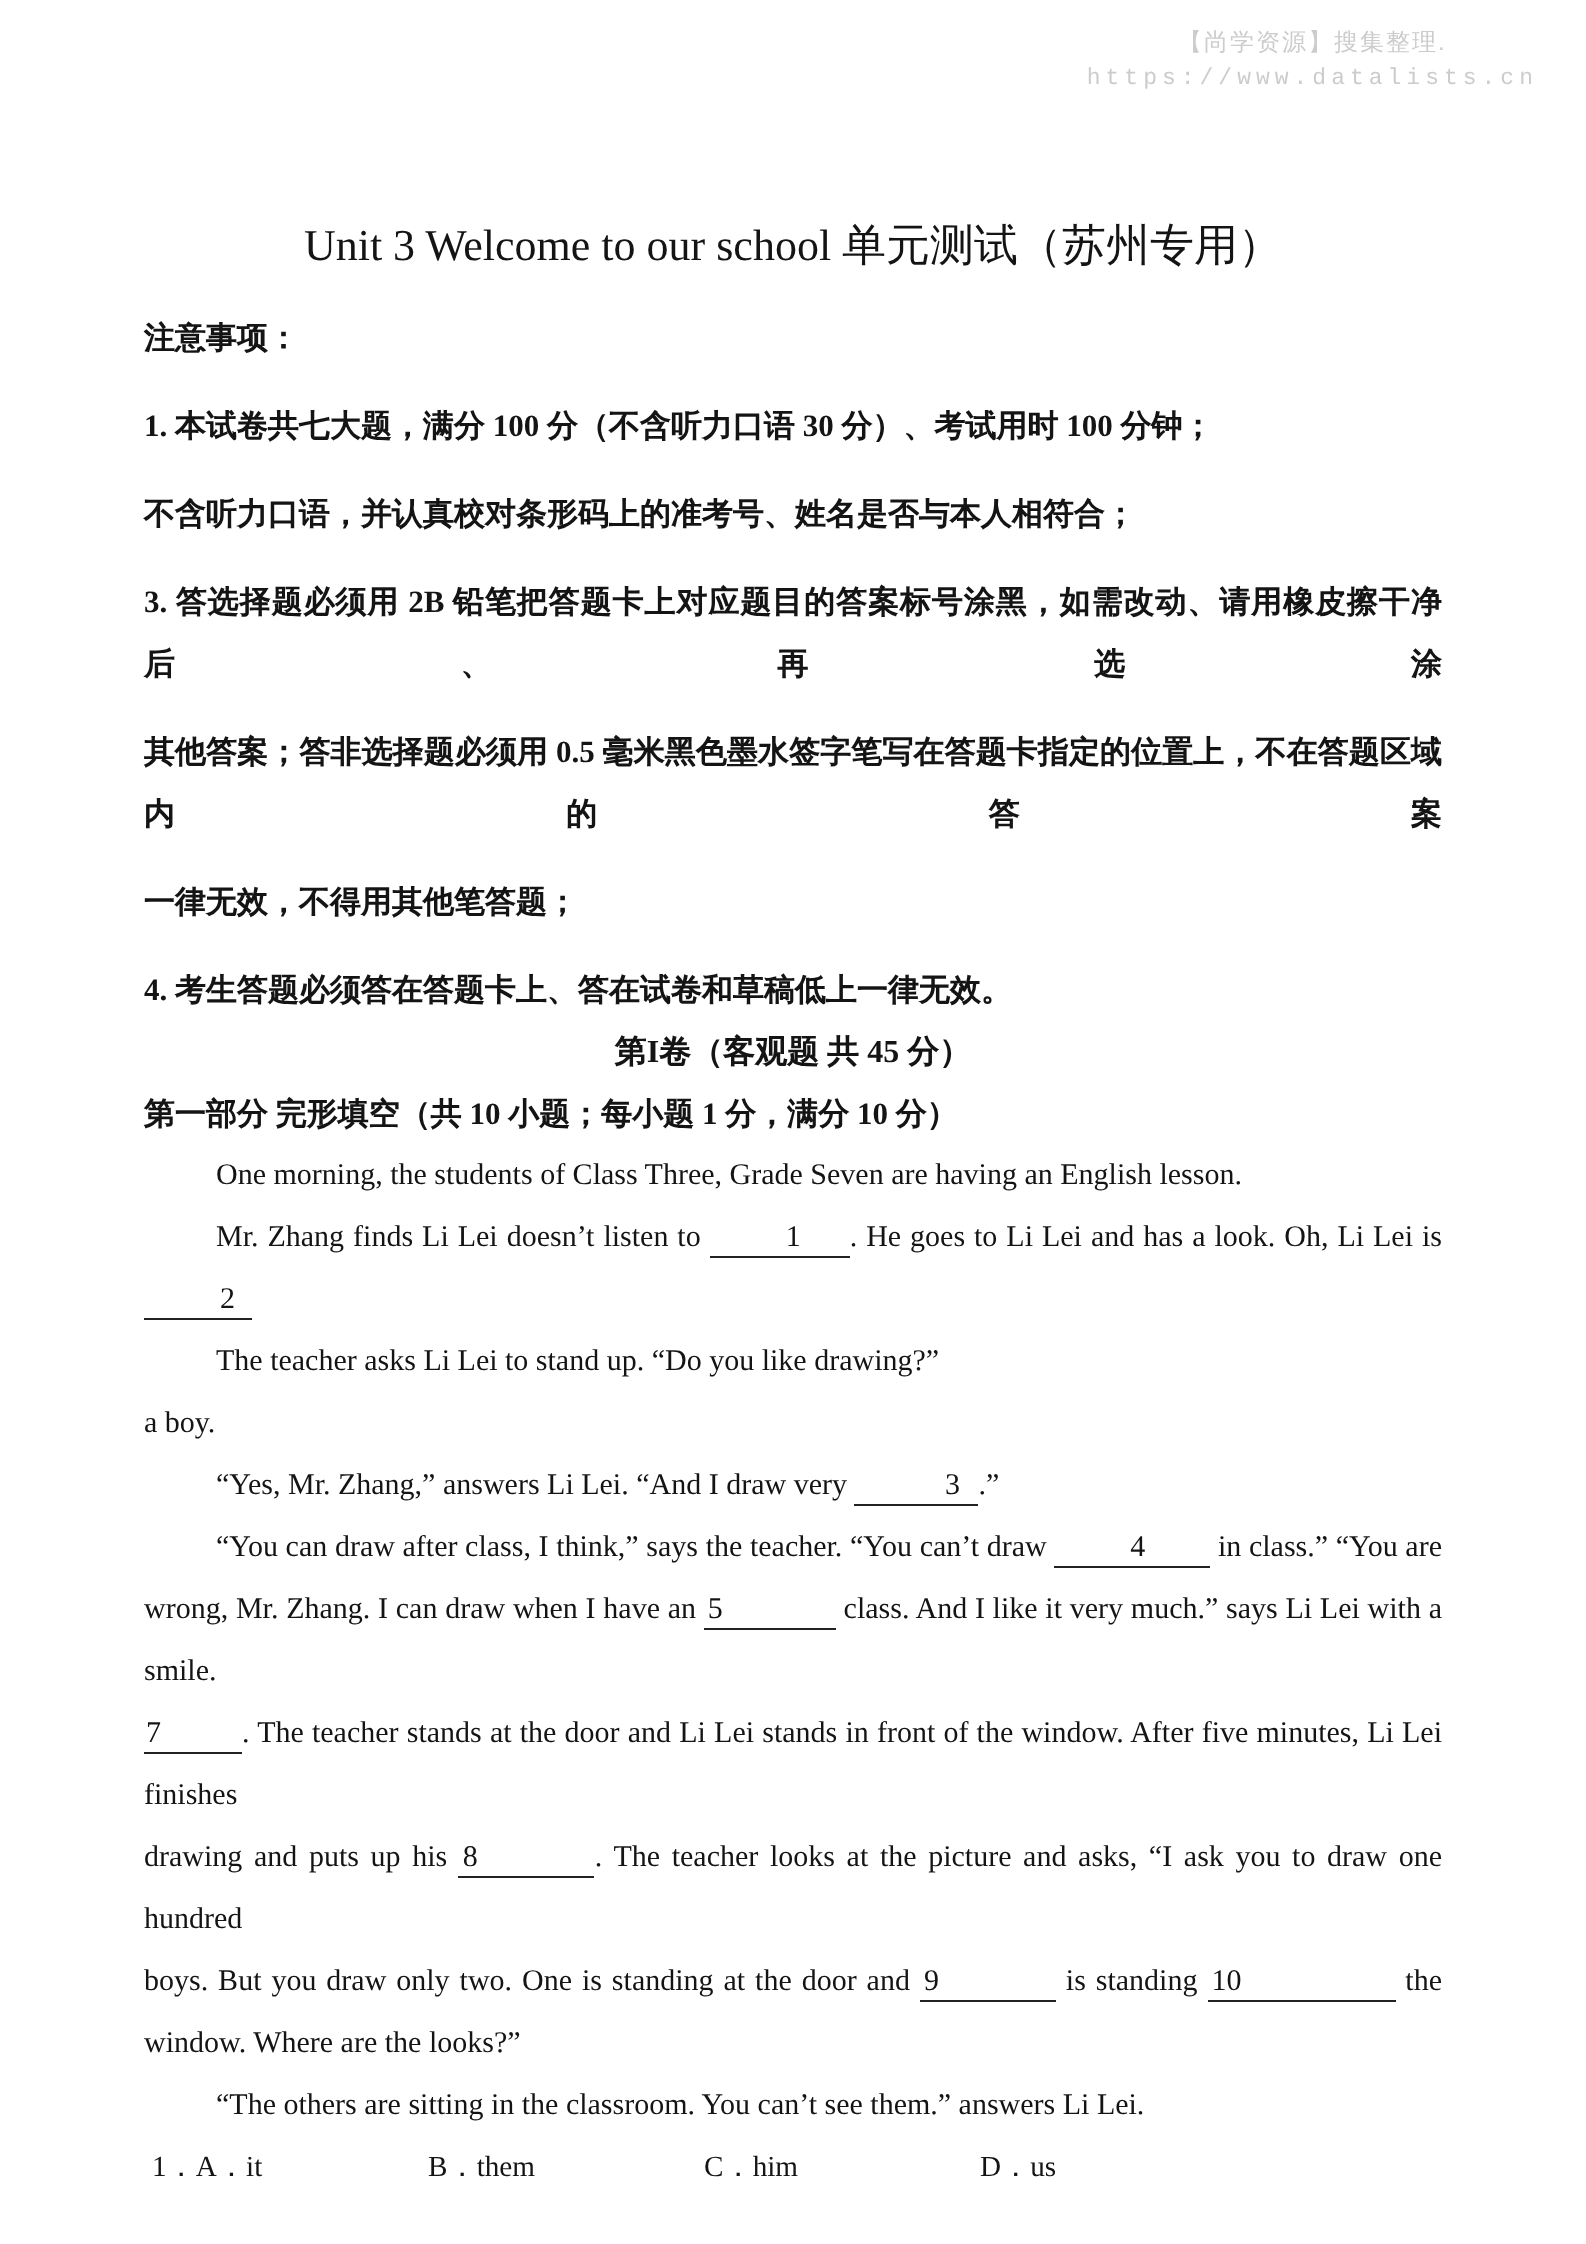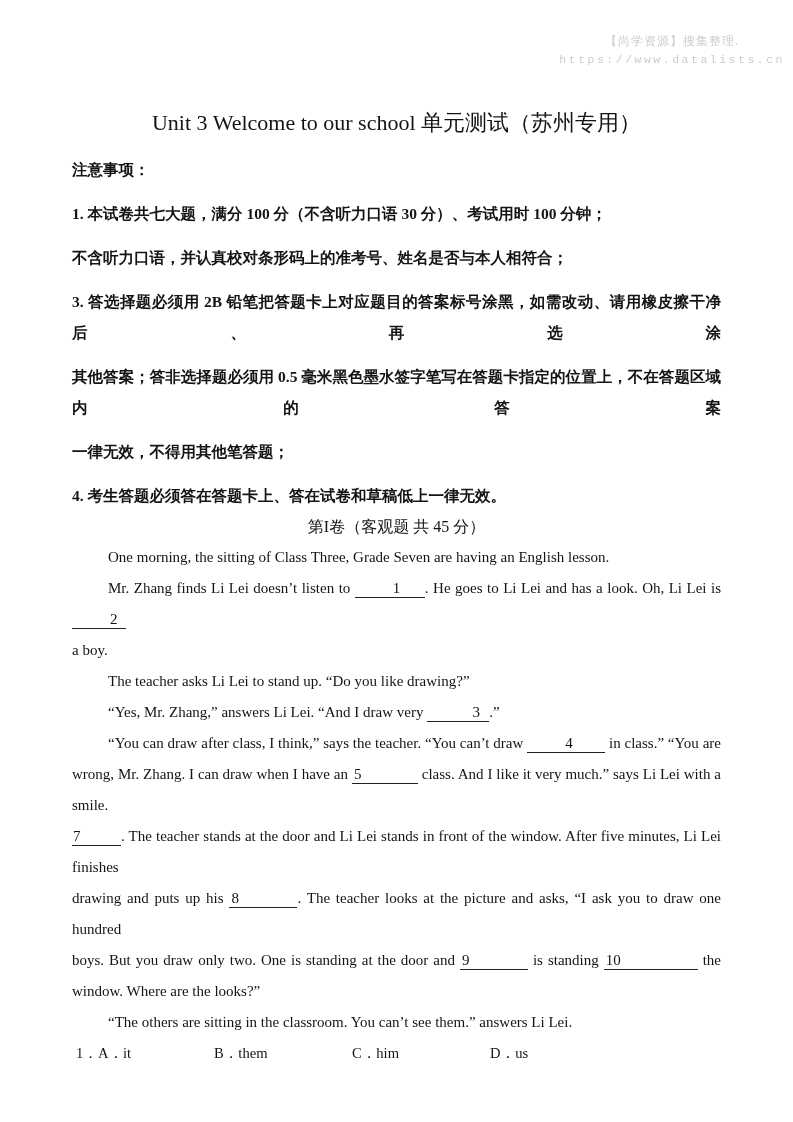--- a/index.html
+++ b/index.html
@@ -13,26 +13,25 @@
     margin:0 auto;
     background:#fff;
     box-sizing:border-box;
     padding:108px 72px 0 72px;
     font-family:"Liberation Serif", serif;
     color:var(--text);
     overflow:hidden;
   }
   .watermark{
     position:absolute;
-    top:12px;right:8px;
+    top:12px;right:24px;
     text-align:center;
     color:var(--wm);
     line-height:1.55;
     user-select:none;
-    margin-top:20px;
   }
   .wm-source{
     font-size:12px;
     letter-spacing:1px;
     font-family:"Liberation Sans", sans-serif;
   }
   .wm-url{
     font-size:11.5px;
     letter-spacing:2.5px;
     font-family:"Liberation Mono", monospace;
@@ -58,21 +57,21 @@
     font-size:15.5px;
     margin-top:13px;
   }
   .just{
     text-align:justify;
     text-align-last:justify;
   }
   .ind{ text-indent:36px; }
   .volume-heading{
     text-align:center;
-    font-weight:normal;
+    font-weight:bold;
     font-size:16px;
     line-height:31px;
   }
   .part-heading{
     font-weight:bold;
     font-size:15.5px;
     line-height:31px;
   }
   .blank{
     display:inline-block;
@@ -111,26 +110,27 @@
       <div class="line notice-line">1. 本试卷共七大题，满分 100 分（不含听力口语 30 分）、考试用时 100 分钟；</div>
       <div class="line notice-line">不含听力口语，并认真校对条形码上的准考号、姓名是否与本人相符合；</div>
       <div class="line notice-line just">3. 答选择题必须用 2B 铅笔把答题卡上对应题目的答案标号涂黑，如需改动、请用橡皮擦干净后、再选涂</div>
       <div class="line notice-line just">其他答案；答非选择题必须用 0.5 毫米黑色墨水签字笔写在答题卡指定的位置上，不在答题区域内的答案</div>
       <div class="line notice-line">一律无效，不得用其他笔答题；</div>
       <div class="line notice-line">4. 考生答题必须答在答题卡上、答在试卷和草稿低上一律无效。</div>
     </div>
 
   <div class="line volume-heading">第I卷（客观题 共 45 分）</div>
 
+  <div class="line part-heading">第一部分 完形填空（共 10 小题；每小题 1 分，满分 10 分）</div>
 
   <div id="passage">
-      <div class="line en ind">One morning, the sitting of Class Three, Grade Seven are having an English lesson.</div>
+      <div class="line en ind">One morning, the students of Class Three, Grade Seven are having an English lesson.</div>
       <div class="line en ind just">Mr. Zhang finds Li Lei doesn’t listen to <span class="blank" style="min-width: 66px;">1</span>. He goes to Li Lei and has a look. Oh, Li Lei is <span class="blank" style="min-width: 50px;">2</span></div>
+      <div class="line en ind">The teacher asks Li Lei to stand up. “Do you like drawing?”</div>
       <div class="line en">a boy.</div>
-      <div class="line en ind">The teacher asks Li Lei to stand up. “Do you like drawing?”</div>
       <div class="line en ind">“Yes, Mr. Zhang,” answers Li Lei. “And I draw very <span class="blank" style="min-width: 58px;">3</span>.”</div>
       <div class="line en ind just">“You can draw after class, I think,” says the teacher. “You can’t draw <span class="blank" style="min-width: 74px;">4</span> in class.” “You are</div>
       <div class="line en just">wrong, Mr. Zhang. I can draw when I have an <span class="blank" style="min-width: 62px;">5</span> class. And I like it very much.” says Li Lei with a</div>
       <div class="line en">smile.</div>
       <div class="line en just"><span class="blank left" style="min-width: 46px;">7</span>. The teacher stands at the door and Li Lei stands in front of the window. After five minutes, Li Lei finishes</div>
       <div class="line en just">drawing and puts up his <span class="blank" style="min-width: 64px;">8</span>. The teacher looks at the picture and asks, “I ask you to draw one hundred</div>
       <div class="line en just">boys. But you draw only two. One is standing at the door and <span class="blank" style="min-width: 64px;">9</span> is standing <span class="blank" style="min-width: 90px;">10</span> the</div>
       <div class="line en">window. Where are the looks?”</div>
       <div class="line en ind">“The others are sitting in the classroom. You can’t see them.” answers Li Lei.</div>
     </div>

